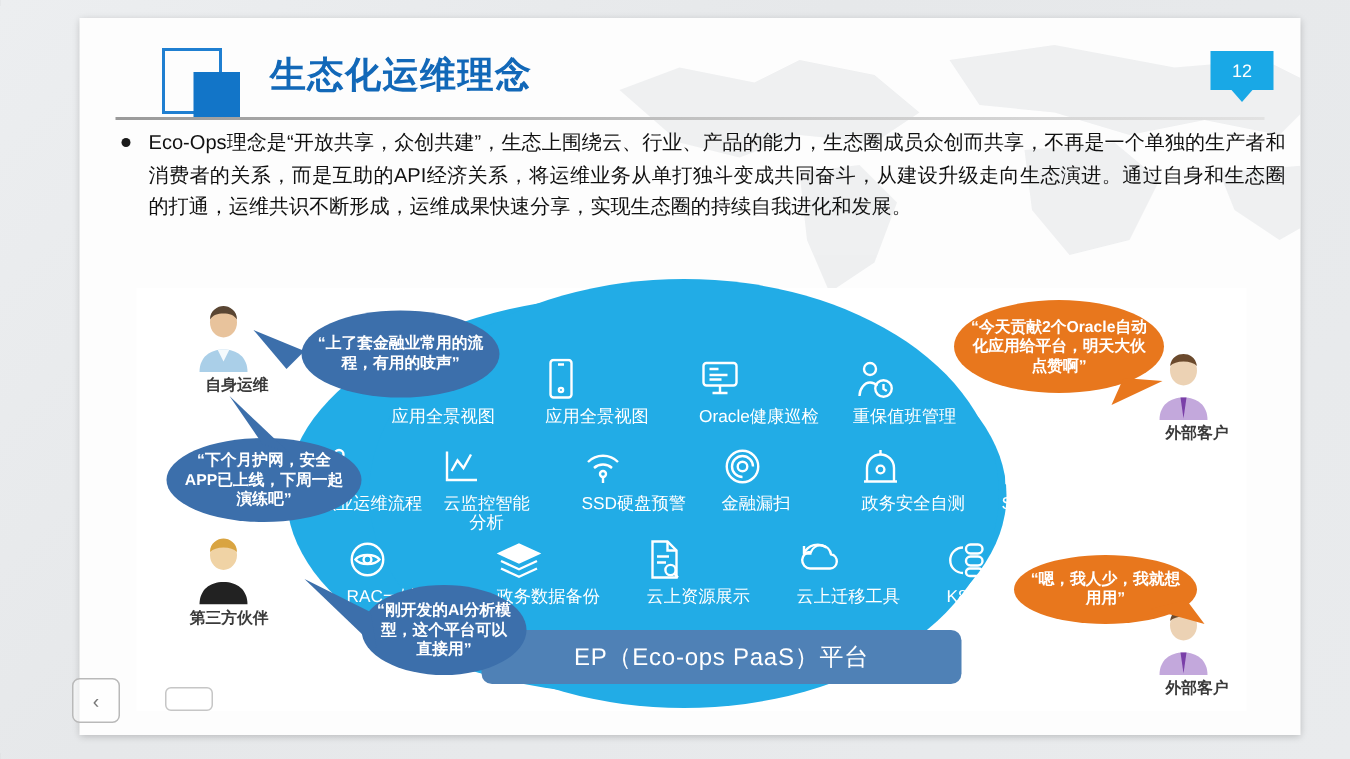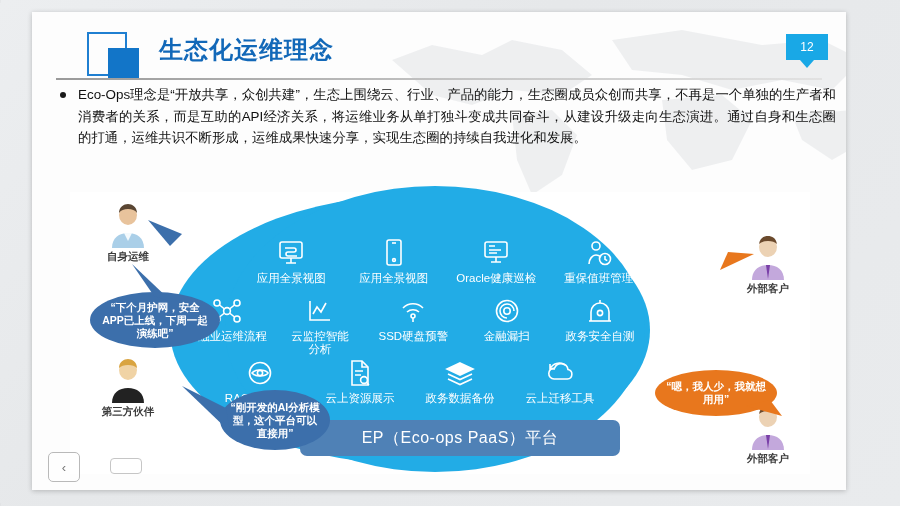--- a/index.html
+++ b/index.html
@@ -18,21 +18,21 @@
   .viewer-bg:before{
     content:"";position:absolute;left:0;top:0;right:0;bottom:0;
     background:
       linear-gradient(100deg,rgba(0,0,0,0.05) 0 1px,transparent 1px 100%),
       linear-gradient(80deg,rgba(0,0,0,0.04) 0 1px,transparent 1px 100%);
     opacity:.5;
   }
 
   
   .slide{
-    position:absolute;left:32px;top:12px;width:814px;height:478px;
+    position:absolute;left:53px;top:12px;width:814px;height:478px;
     background:#fdfdfd;
     box-shadow:0 1px 5px rgba(0,0,0,.22);
     overflow:hidden;
   }
   
   .slide .watermark{
     position:absolute;left:330px;top:8px;width:520px;height:190px;
     opacity:.55;
   }
   .slide .watermark svg{width:100%;height:100%;}
@@ -95,21 +95,21 @@
     position:absolute;left:155px;top:-6px;width:420px;height:286px;
     background:#22ace6;border-radius:50%;
   }
 
   .icon-grid{position:absolute;left:0;top:0;width:740px;height:282px;}
   .row{position:absolute;display:flex;justify-content:center;}
   .row1{left:170px;top:46px;width:410px;}
   .row2{left:110px;top:104px;width:560px;}
   .row3{left:140px;top:166px;width:500px;}
   .cell{
-    flex:1;display:flex;flex-direction:column;align-items:center;
+    flex:1;display:flex;flex-direction:column;align-items:flex-start;
     color:#fff;
   }
   .cell .glyph{height:30px;display:flex;align-items:center;justify-content:center;}
   .cell .glyph svg{display:block;}
   .cell .lbl{
     margin-top:4px;font-size:11.5px;color:#ffffff;
     text-align:center;line-height:13px;white-space:nowrap;
   }
   .row2 .cell:nth-child(2) .lbl{white-space:normal;width:60px;}
 
@@ -129,21 +129,21 @@
   }
   .bubble.blue{background:#3c6fab;}
   .bubble.orange{background:#e8771d;}
 
   .b1{left:110px;top:15px;width:132px;height:58px;}
   .b2{left:20px;top:100px;width:130px;height:56px;}
   .b3{left:545px;top:8px;width:140px;height:62px;}
   .b4{left:585px;top:178px;width:122px;height:46px;}
 
   
-  .person{position:absolute;width:60px;text-align:center;}
+  .person{position:absolute;width:60px;text-align:right;}
   .person .cap{
     margin-top:2px;font-size:10.5px;color:#3a3a3a;font-weight:bold;
     white-space:nowrap;
   }
   .p1{left:28px;top:10px;}
   .p2{left:28px;top:165px;}
   .p3{left:668px;top:42px;}
   .p4{left:668px;top:212px;}
   .avatar{width:44px;height:46px;margin:0 auto;}
   .avatar svg{display:block;}
@@ -315,39 +315,39 @@
               <svg width="28" height="26" viewBox="0 0 28 26" fill="none" stroke="#fff" stroke-width="1.6">
                 <circle cx="14" cy="13" r="10.5"></circle>
                 <path d="M6 13c3-4 13-4 16 0-3 4-13 4-16 0Z"></path>
                 <circle cx="14" cy="13" r="2.6"></circle>
               </svg>
             </span>
             <span class="lbl">RAC一键切换</span>
           </div>
           <div class="cell">
             <span class="glyph">
+              <svg width="30" height="26" viewBox="0 0 30 26" fill="none" stroke="#fff" stroke-width="1.6">
+                <path d="M15 3 28 9 15 15 2 9Z" fill="#fff" stroke="#fff"></path>
+                <path d="M3 14l12 5.5L27 14"></path>
+                <path d="M3 19l12 5.5L27 19"></path>
+              </svg>
+            </span>
+            <span class="lbl">政务数据备份</span>
+          </div>
+          <div class="cell">
+            <span class="glyph">
               <svg width="24" height="28" viewBox="0 0 24 28" fill="none" stroke="#fff" stroke-width="1.6">
                 <path d="M4 2h10l6 6v18H4Z"></path>
                 <path d="M14 2v6h6"></path>
                 <path d="M7 12h8M7 16h6"></path>
                 <circle cx="16" cy="21" r="3.4"></circle>
                   <path d="M18.5 23.5 21 26"></path>
               </svg>
             </span>
             <span class="lbl">云上资源展示</span>
-          </div>
-          <div class="cell">
-            <span class="glyph">
-              <svg width="30" height="26" viewBox="0 0 30 26" fill="none" stroke="#fff" stroke-width="1.6">
-                <path d="M15 3 28 9 15 15 2 9Z" fill="#fff" stroke="#fff"></path>
-                <path d="M3 14l12 5.5L27 14"></path>
-                <path d="M3 19l12 5.5L27 19"></path>
-              </svg>
-            </span>
-            <span class="lbl">政务数据备份</span>
           </div>
           <div class="cell">
             <span class="glyph">
               <svg width="30" height="26" viewBox="0 0 30 26" fill="none" stroke="#fff" stroke-width="1.6">
                 <path d="M9 19a5.5 5.5 0 0 1 .6-11A7 7 0 0 1 23 9.5a4.8 4.8 0 0 1-.6 9.5H9Z"></path>
                 <path d="M20 5a10 10 0 0 0-15 4M5 4v5h5"></path>
               </svg>
             </span>
             <span class="lbl">云上迁移工具</span>
           </div>
@@ -407,21 +407,23 @@
           <svg viewBox="0 0 44 46" xmlns="http://www.w3.org/2000/svg">
             <ellipse cx="22" cy="13" rx="9" ry="10" fill="#ecd2b4"></ellipse>
             <path d="M13 10c1-6 5-8 9-8s8 2 9 8c-2-2-5-3-9-3s-7 1-9 3Z" fill="#6b4a2d"></path>
             <path d="M6 46c0-10 7-15 16-15s16 5 16 15Z" fill="#c3a8dc"></path>
             <path d="M20 31h4l-2 14Z" fill="#7a3fa8"></path>
           </svg>
         </div>
         <div class="cap">外部客户</div>
       </div>
 
+      <div class="bubble blue b1">“上了套金融业常用的流程，有用的吱声”</div>
       <div class="bubble blue b2">“下个月护网，安全APP已上线，下周一起演练吧”</div>
+      <div class="bubble orange b3">“今天贡献2个Oracle自动化应用给平台，明天大伙点赞啊”</div>
       <div class="bubble orange b4">“嗯，我人少，我就想用用”</div>
       <div class="bubble blue" style="left:150px;top:198px;width:110px;height:60px;">“刚开发的AI分析模型，这个平台可以直接用”</div>
 
       <svg style="position:absolute;left:0;top:0;width:740px;height:282px;pointer-events:none;">
         <polygon points="112,42 78,28 100,54" fill="#3c6fab"></polygon>
         <polygon points="84,104 62,72 102,110" fill="#3c6fab"></polygon>
         <polygon points="658,60 684,62 650,78" fill="#e8771d"></polygon>
         <polygon points="700,208 712,224 676,214" fill="#e8771d"></polygon>
         <polygon points="156,216 112,194 160,240" fill="#3c6fab"></polygon>
       </svg>

